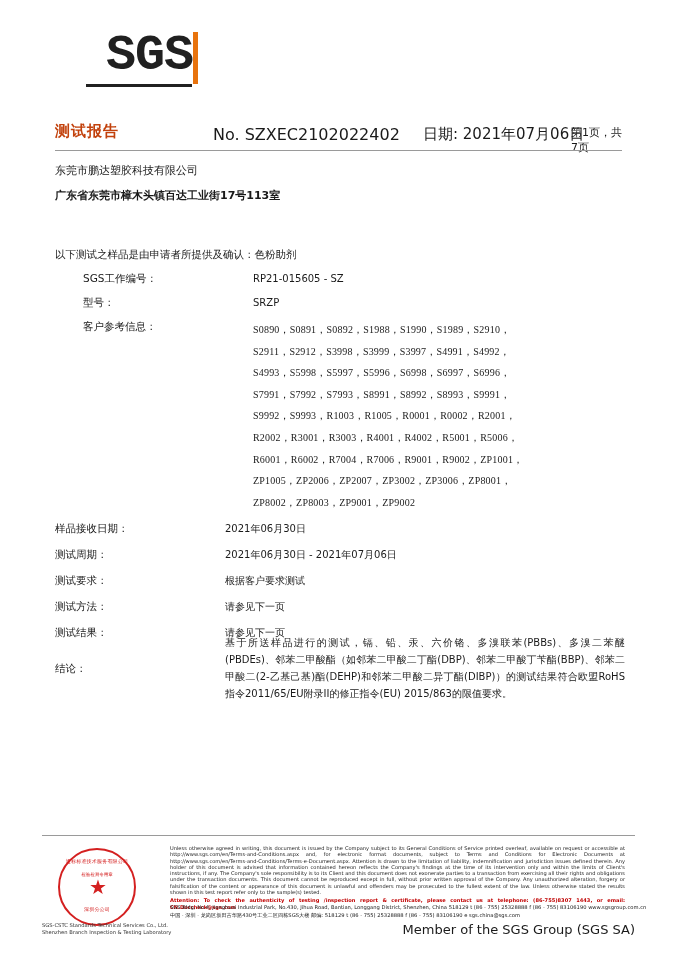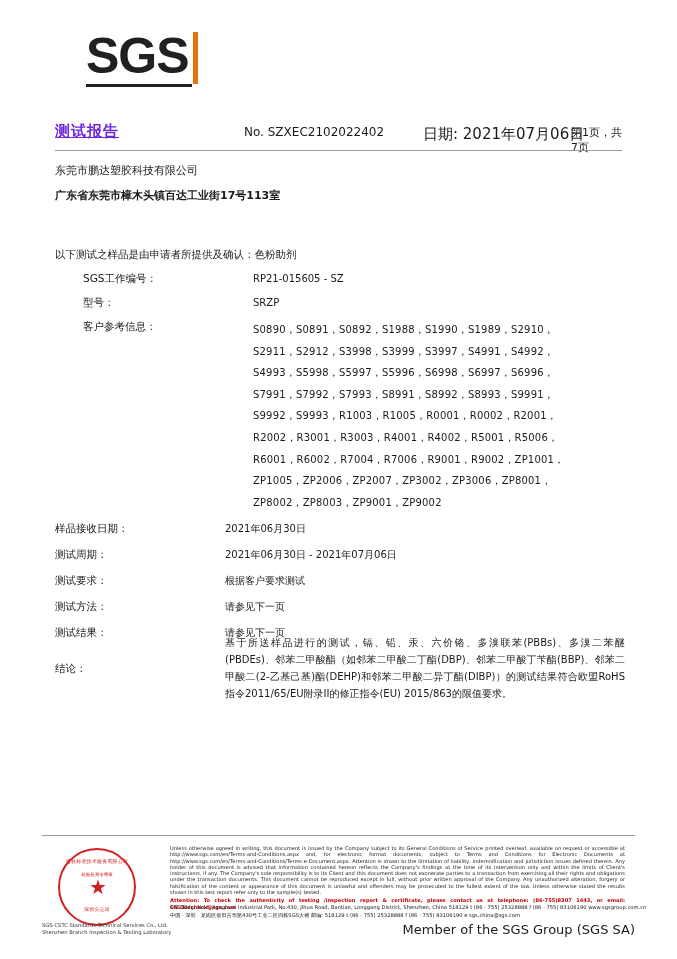--- a/index.html
+++ b/index.html
@@ -24,26 +24,27 @@
 
   
   .logo-wrap {
     position: absolute;
     left: 86px;
     top: 30px;
     width: 110px;
     height: 62px;
   }
   .logo-text {
-    font-family: Liberation Sans, sans-serif;
+    font-family: Liberation Mono, monospace;
     font-weight: bold;
     font-size: 50px;
     letter-spacing: -1px;
     color: #202020;
     line-height: 52px;
+    margin-left: 20px;
   }
   .logo-bar {
     position: absolute;
     right: -2px;
     top: 2px;
     width: 5px;
     height: 52px;
     background: #e8730d;
   }
   .logo-underline {
@@ -62,29 +63,28 @@
     top: 122px;
     width: 570px;
     height: 22px;
   }
   .doc-title {
     position: absolute;
     left: 0;
     top: 0;
     font-size: 15px;
     font-weight: bold;
-    color: #6d28d9;
+    color: #c2410c;
     letter-spacing: 1px;
-    text-decoration: underline;
   }
   .doc-no {
     position: absolute;
-    left: 189px;
+    left: 158px;
     top: 3px;
-    font-size: 12px;
+    font-size: 16px;
     color: #1a1a1a;
   }
   .doc-date {
     position: absolute;
     left: 368px;
     top: 3px;
     font-size: 15px;
     color: #1a1a1a;
   }
   .doc-page {
@@ -151,20 +151,21 @@
   .field-value {
     flex: 1;
     font-size: 10px;
     color: #1a1a1a;
     line-height: 15px;
     white-space: pre-line;
   }
   .refs {
     line-height: 21.6px;
     letter-spacing: 0.2px;
+    font-family: Liberation Serif, serif;
   }
 
   .fields2 {
     position: absolute;
     left: 55px;
     top: 521px;
     width: 570px;
   }
   .fields2 .field-row { margin-bottom: 11px; }
 

